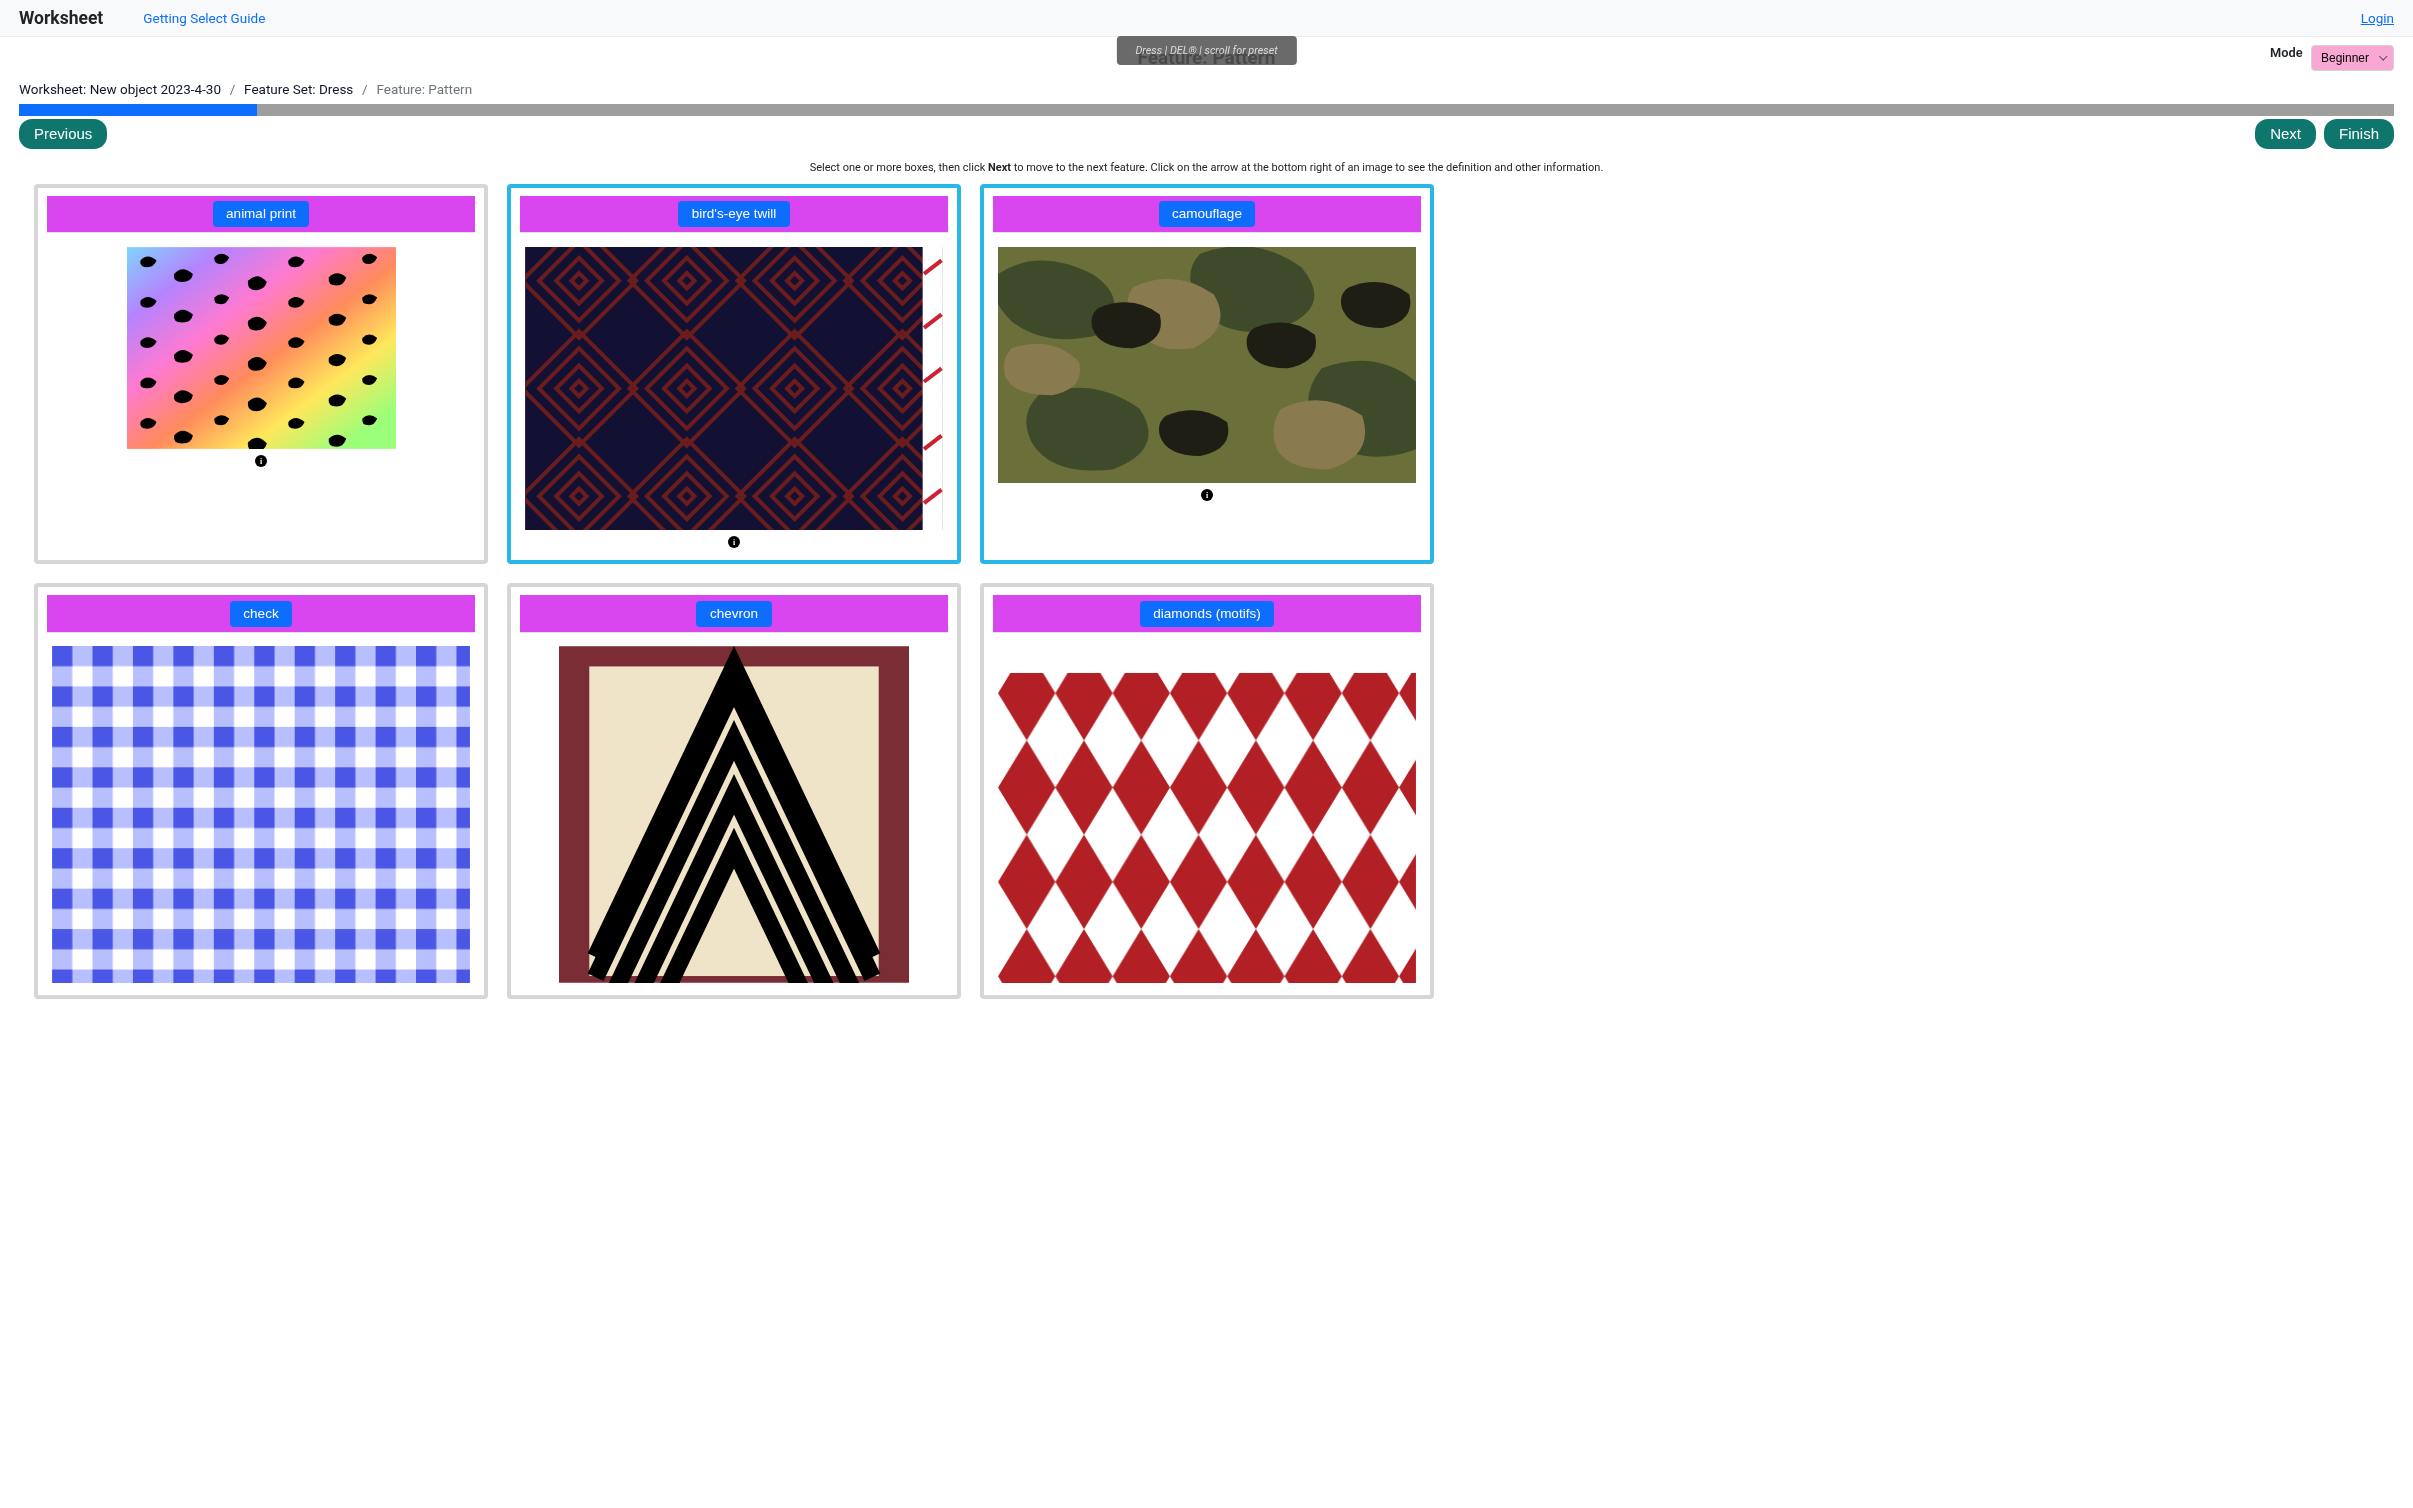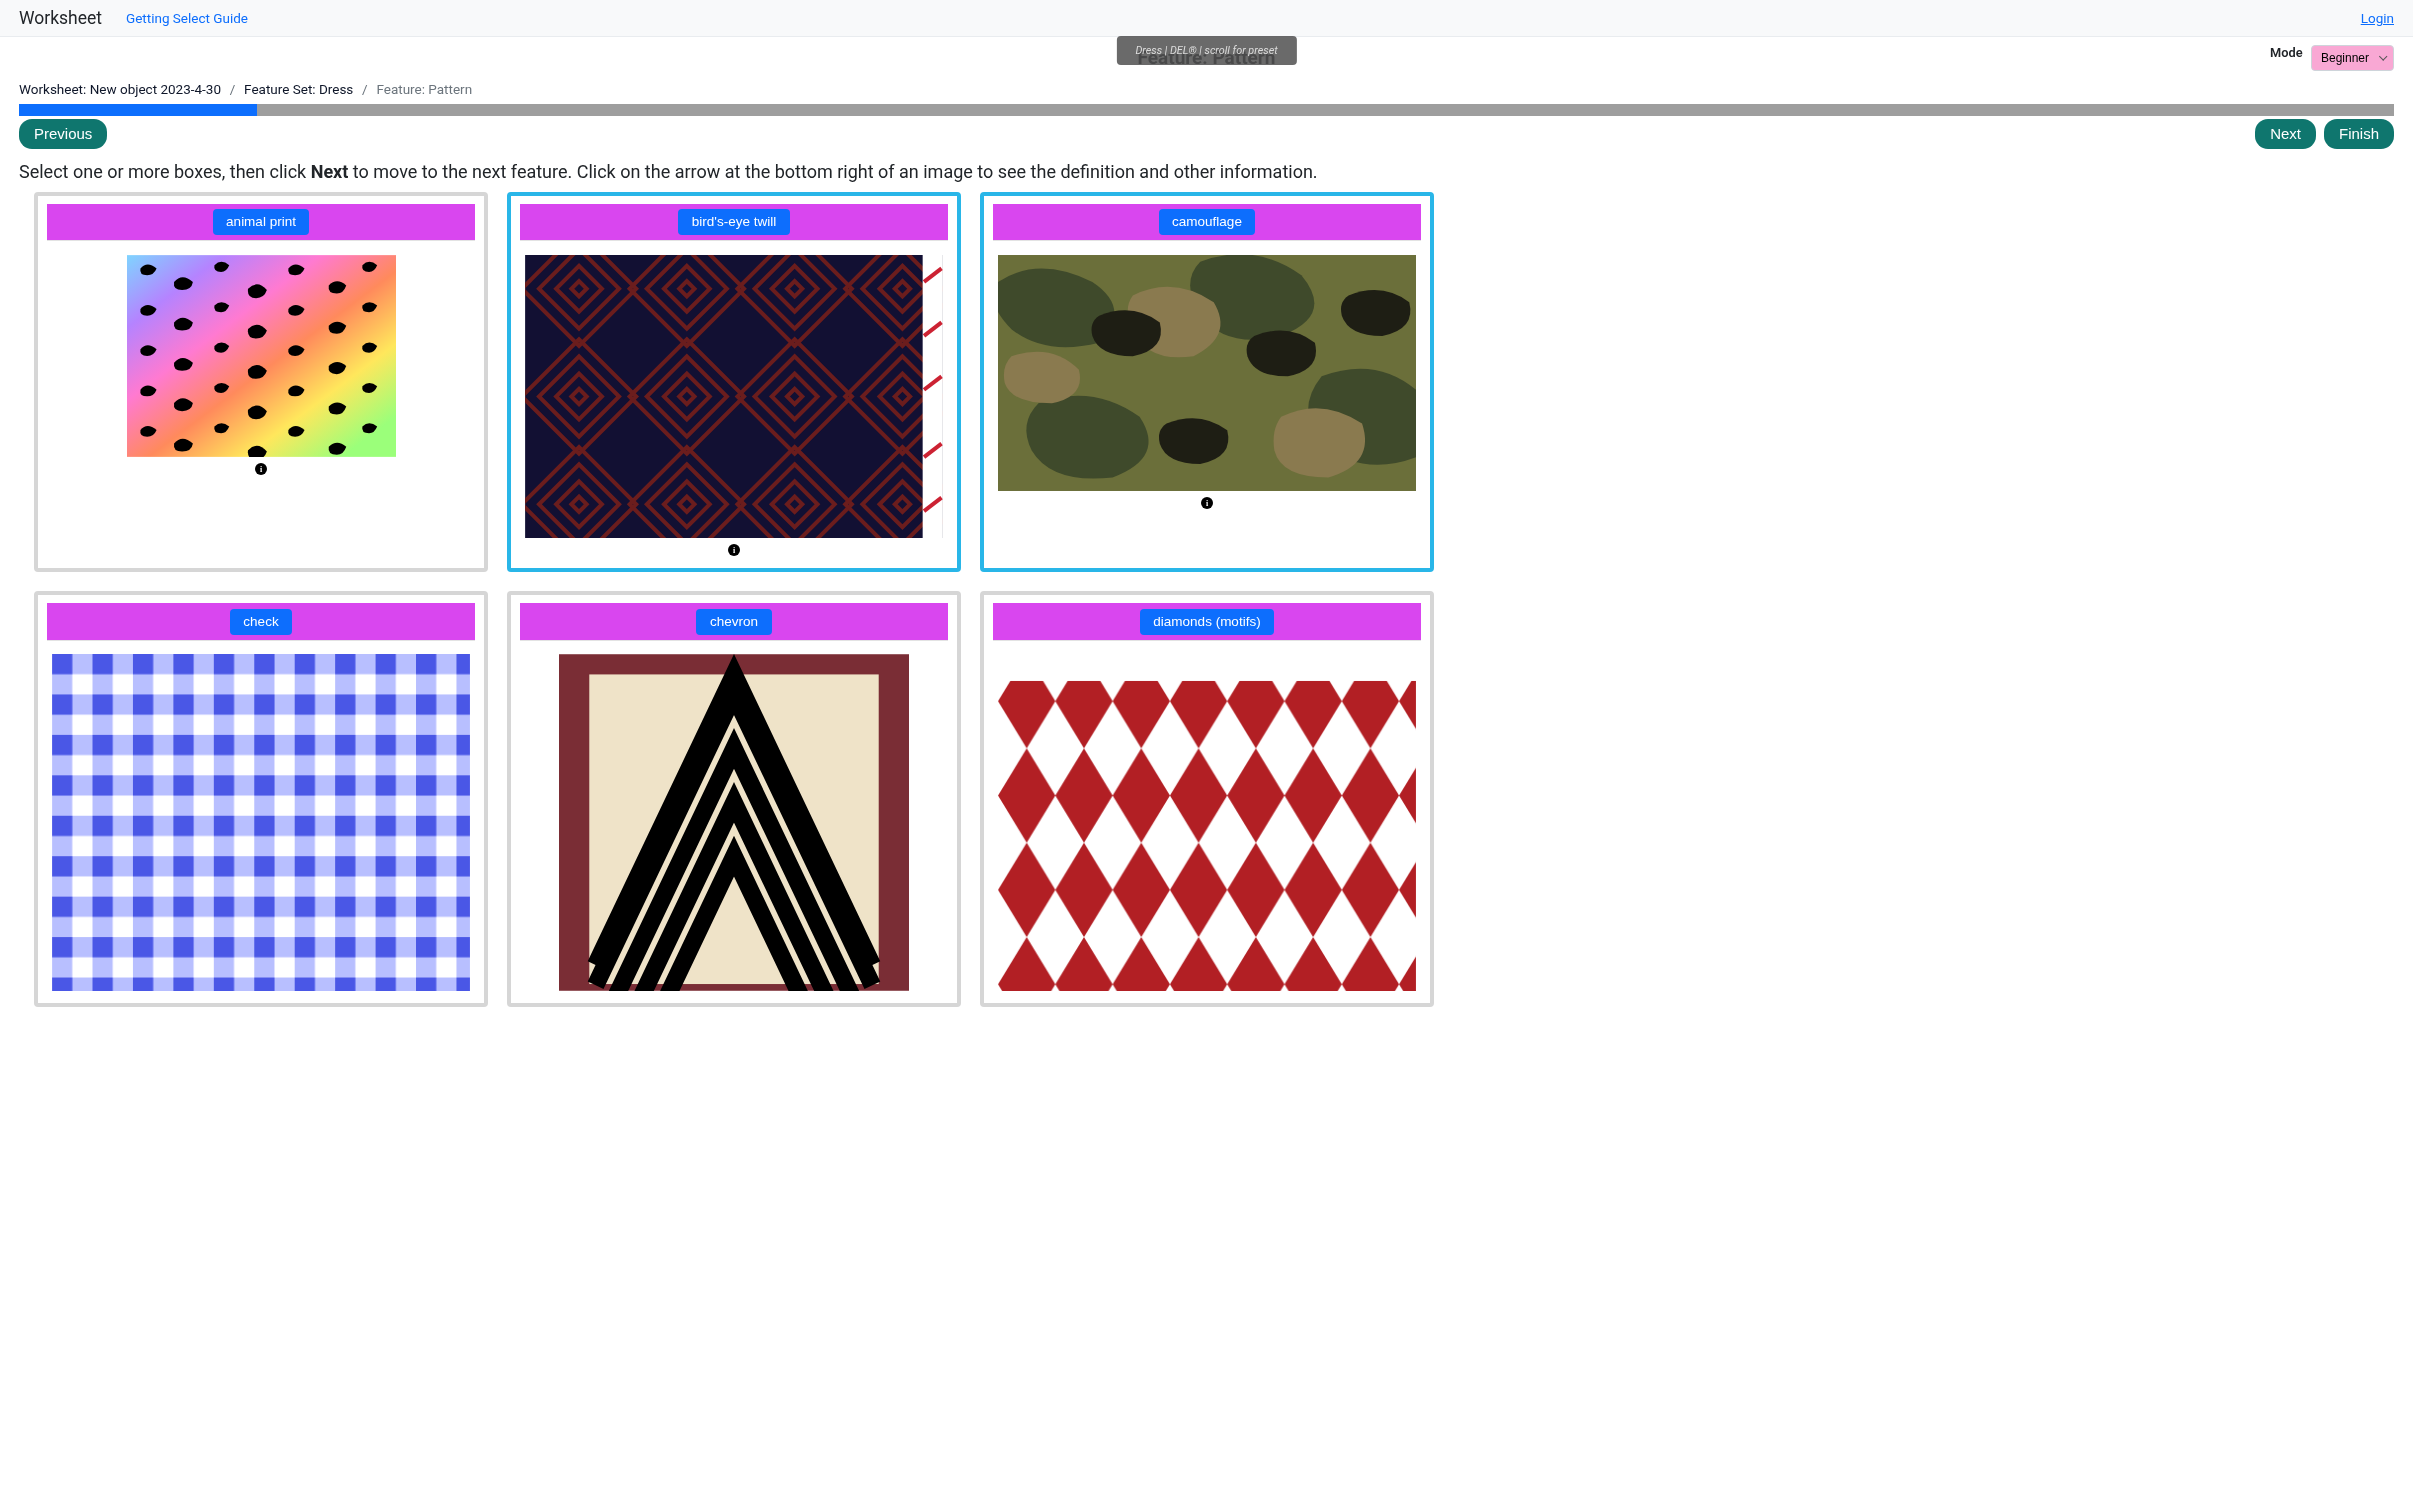--- a/index.html
+++ b/index.html
@@ -11,22 +11,22 @@
   
   .navbar {
     display: flex;
     align-items: center;
     padding: 8px 19px;
     background: #f8f9fa;
     border-bottom: 0.7px solid #e9ecef;
   }
   .navbar-brand {
     font-size: 17.5px;
-    font-weight: 400;
-    margin-right: 24px;
+    font-weight: 700;
+    margin-right: 40px;
   }
   .navbar-link {
     color: #0d6efd;
     text-decoration: none;
     font-size: 13.5px;
   }
   .navbar-spacer { flex: 1; }
   .navbar-login {
     color: #0d6efd;
     text-decoration: underline;
@@ -119,22 +119,22 @@
     color: #fff;
     border: none;
     border-radius: 13px;
     font-size: 15px;
     padding: 6.7px 15px;
     cursor: pointer;
   }
   .btn + .btn { margin-left: 8px; }
   
   .instruction {
-    text-align: left;
-    font-size: 18px;
+    text-align: center;
+    font-size: 11px;
     padding: 9.4px 19px;
   }
   
   .grid {
     display: grid;
     grid-template-columns: repeat(3, 1fr);
     gap: 19px;
     padding: 0 34px 27px 34px;
     max-width: 1468px;
   }

